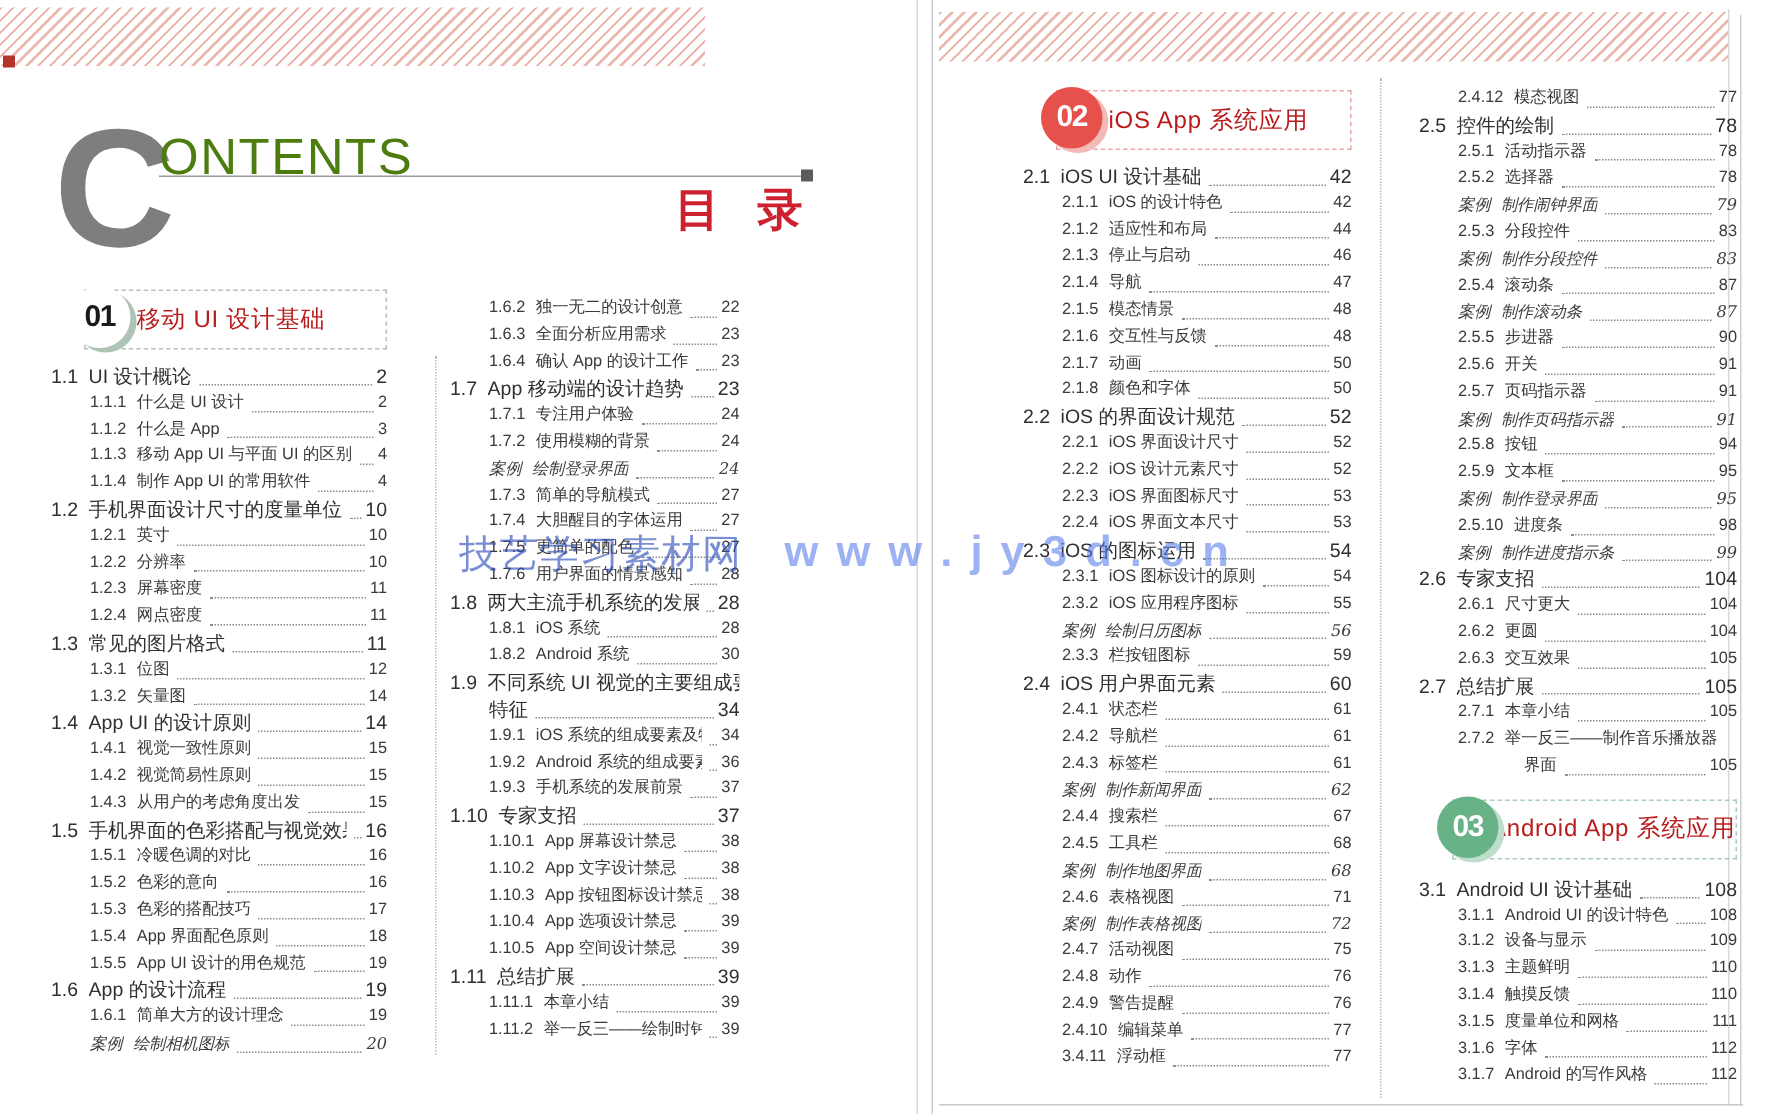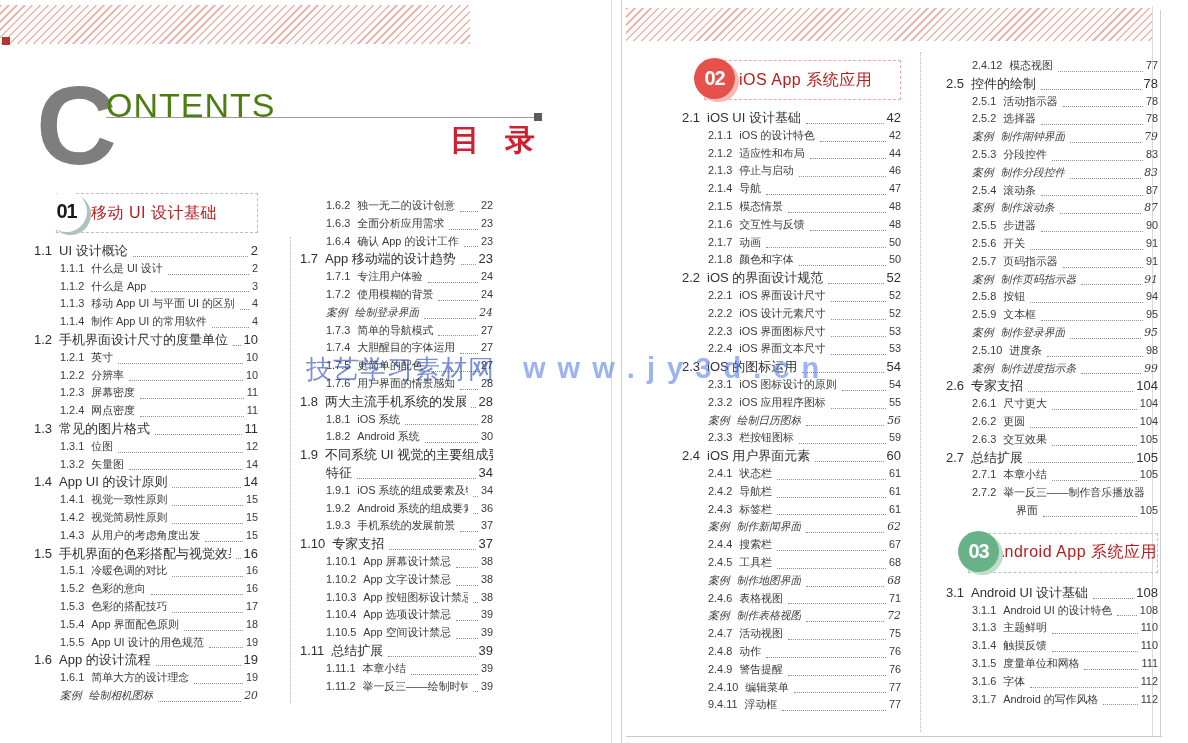--- a/index.html
+++ b/index.html
@@ -616,21 +616,21 @@
         <span class="leader"></span>
         <span class="tpage">76</span>
       </div>
       <div class="trow lv2">
         <span class="tnum">2.4.10</span>
         <span class="ttitle">编辑菜单</span>
         <span class="leader"></span>
         <span class="tpage">77</span>
       </div>
       <div class="trow lv2">
-        <span class="tnum">9.4.11</span>
+        <span class="tnum">3.4.11</span>
         <span class="ttitle">浮动框</span>
         <span class="leader"></span>
         <span class="tpage">77</span>
       </div>
     </div>
   <div class="toc-col" id="col4">
       <div class="trow lv2">
         <span class="tnum">2.4.12</span>
         <span class="ttitle">模态视图</span>
         <span class="leader"></span>
@@ -798,20 +798,26 @@
         <span class="leader"></span>
         <span class="tpage">108</span>
       </div>
       <div class="trow lv2">
         <span class="tnum">3.1.1</span>
         <span class="ttitle">Android UI 的设计特色</span>
         <span class="leader"></span>
         <span class="tpage">108</span>
       </div>
       <div class="trow lv2">
+        <span class="tnum">3.1.2</span>
+        <span class="ttitle">设备与显示</span>
+        <span class="leader"></span>
+        <span class="tpage">109</span>
+      </div>
+      <div class="trow lv2">
         <span class="tnum">3.1.3</span>
         <span class="ttitle">主题鲜明</span>
         <span class="leader"></span>
         <span class="tpage">110</span>
       </div>
       <div class="trow lv2">
         <span class="tnum">3.1.4</span>
         <span class="ttitle">触摸反馈</span>
         <span class="leader"></span>
         <span class="tpage">110</span>

